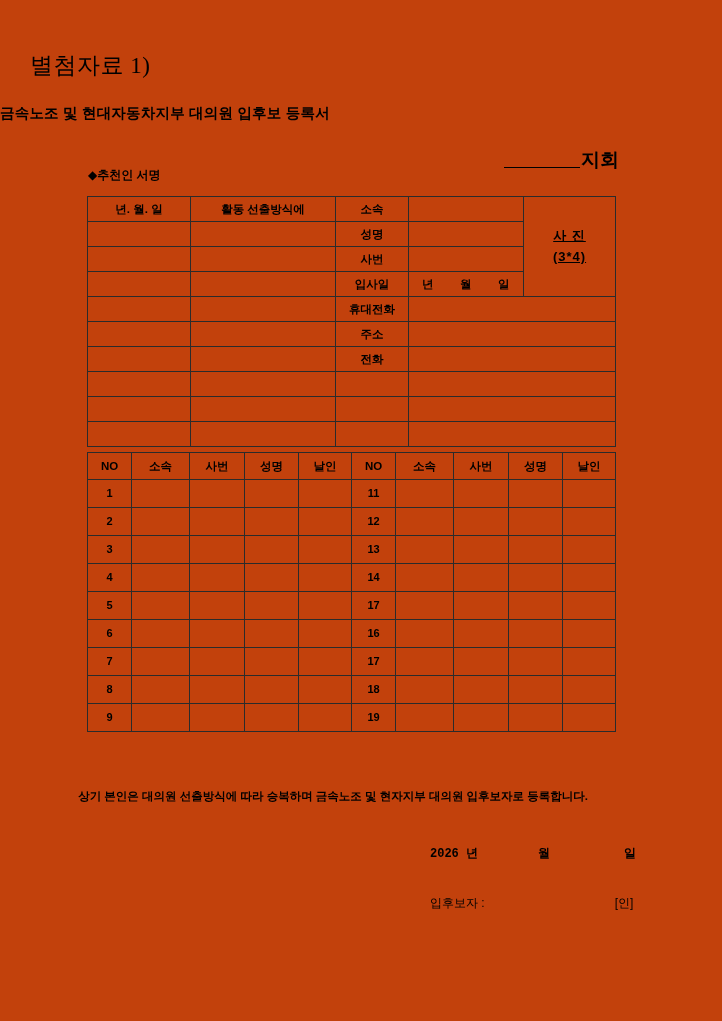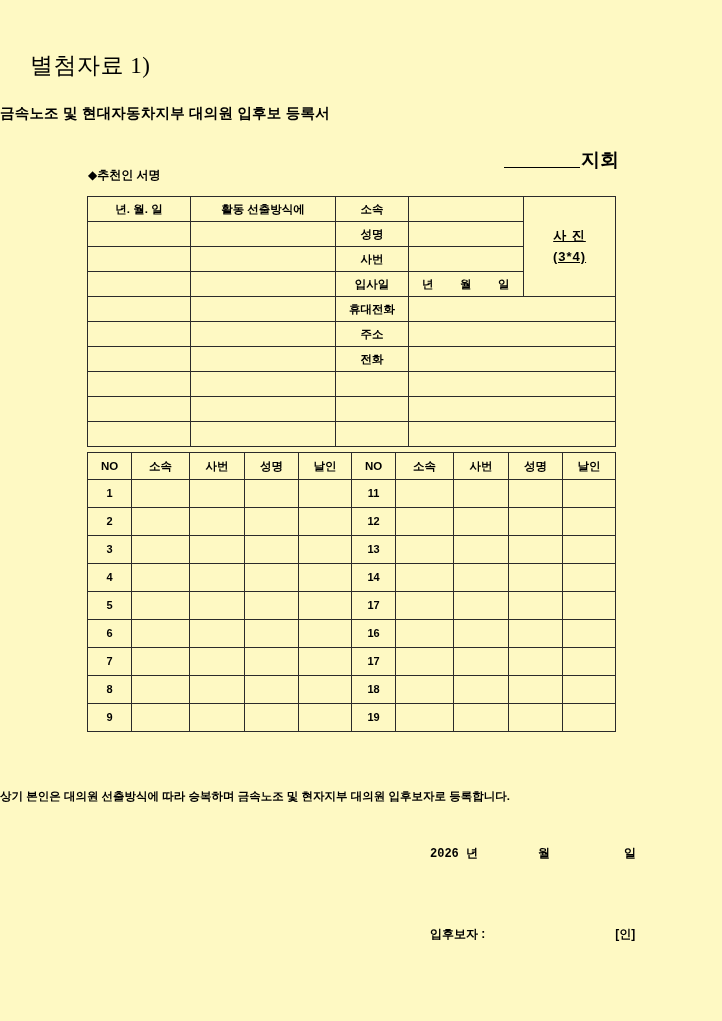--- a/index.html
+++ b/index.html
@@ -8,21 +8,21 @@
     background: #ffffff;
   }
   body {
     font-family: "Liberation Sans", "DejaVu Sans", sans-serif;
     color: #000000;
   }
   .page {
     position: relative;
     width: 722px;
     height: 1021px;
-    background: #fef9c3;
+    background: #c2410c;
     overflow: hidden;
   }
 
   
   .attachment-label {
     position: absolute;
     left: 30px;
     top: 50px;
     font-family: "Liberation Serif", "DejaVu Serif", serif;
     font-size: 23px;
@@ -120,42 +120,42 @@
   #recommenders-table tr.head td {
     height: 26px;
   }
 
   
   .statement {
     position: absolute;
     left: 0;
     top: 789px;
     width: 588px;
-    text-align: left;
+    text-align: right;
     font-size: 11.5px;
     font-weight: 700;
     white-space: nowrap;
   }
   .date-line {
     position: absolute;
     left: 430px;
     top: 845px;
     font-size: 12px;
     font-weight: 700;
     white-space: nowrap;
     font-family: Liberation Mono, monospace;
   }
   .date-line .gap-a { display: inline-block; width: 60px; }
   .date-line .gap-b { display: inline-block; width: 74px; }
   .candidate-line {
     position: absolute;
     left: 430px;
-    top: 926px;
+    top: 895px;
     font-size: 12px;
-    font-weight: 700;
+    font-weight: 400;
     white-space: nowrap;
   }
   .candidate-line .gap-c { display: inline-block; width: 130px; }
 </style>
 </head>
 <body>
 
 <div class="page">
 
   <div class="attachment-label">별첨자료 1)</div>

